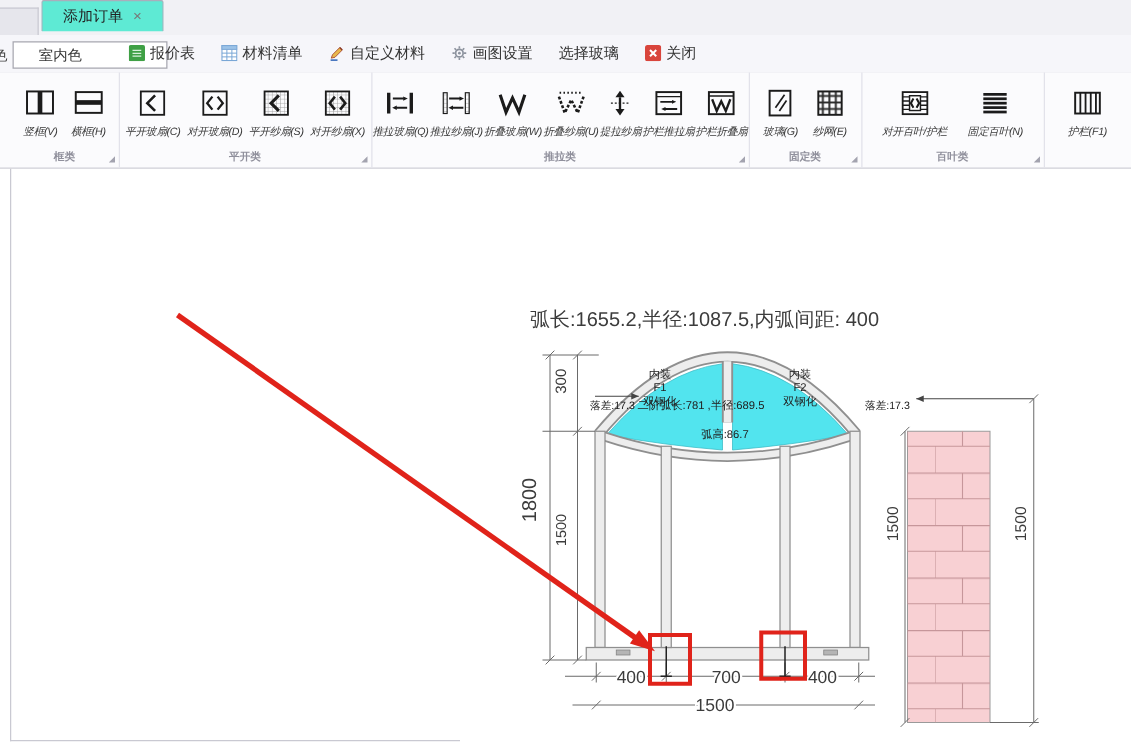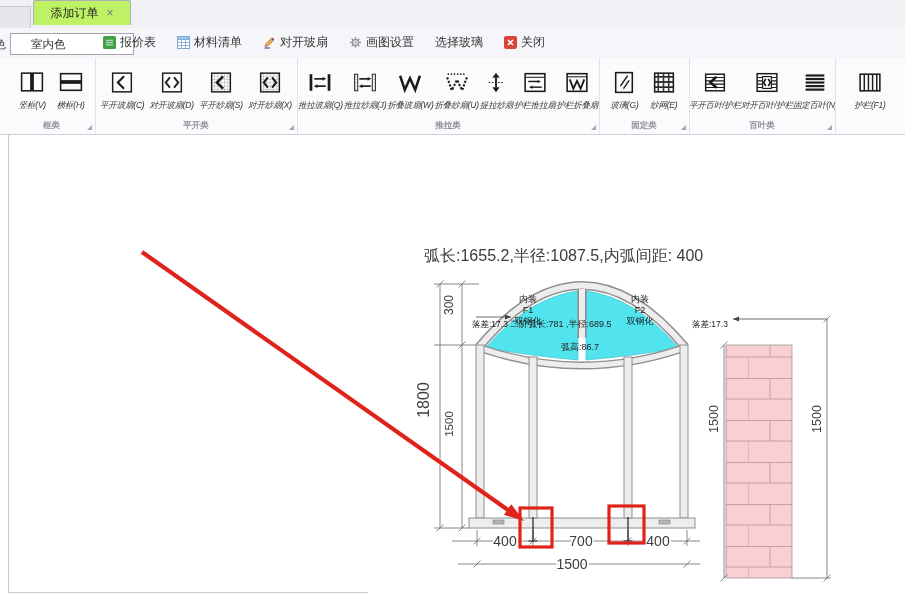--- a/index.html
+++ b/index.html
@@ -2,21 +2,21 @@
 <html><head>
 <meta charset="utf-8">
 <style>
   html,body{margin:0;padding:0;}
   body{width:905px;height:604px;position:relative;overflow:hidden;background:#fff;
        font-family:"Liberation Sans","DejaVu Sans",sans-serif;color:#333;}
   .abs{position:absolute;}
   
   .tabbar{left:0;top:0;width:905px;height:28px;background:#f1f1f5;}
   .tab-ghost{left:0;top:6px;width:30px;height:22px;background:#e6e6ec;border:1px solid #c9c9d2;border-bottom:none;border-left:none;}
-  .tab-active{left:33px;top:0;width:96px;height:24px;background:#bef264;border:1px solid #a9aebb;border-bottom:none;
+  .tab-active{left:33px;top:0;width:96px;height:24px;background:#5eead4;border:1px solid #a9aebb;border-bottom:none;
               border-radius:2px 2px 0 0;display:flex;align-items:center;justify-content:center;gap:8px;font-size:12px;color:#222;}
   .tab-close{color:#777;font-size:12px;line-height:1;cursor:default;}
   
   .toolbar{left:0;top:28px;width:905px;height:30px;background:#f6f6fa;border-bottom:1px solid #d9d9e2;}
   .color-label{left:-6px;top:8px;font-size:12px;color:#444;}
   .color-select{left:10px;top:5px;width:82px;height:20px;background:#fff;border:1px solid #a5a5af;
                 display:flex;align-items:center;justify-content:space-between;padding:0 20px;font-size:11.5px;color:#333;}
   .color-select .arr{font-size:7px;color:#555;}
   .tb-buttons{left:100px;top:0;height:29px;display:flex;align-items:center;gap:15px;}
   .tb-btn{display:flex;align-items:center;gap:4px;font-size:12px;color:#333;padding:2px 3px;}
@@ -79,21 +79,21 @@
           <path d="M0.5 6.5H12.5M0.5 9.5H12.5M4.5 3.5V12.5M8.5 3.5V12.5" stroke="#7aa7d6" stroke-width="0.8"></path>
         </svg>
       <span>材料清单</span>
     </div>
     <div class="tb-btn">
       <svg width="13" height="13" viewBox="0 0 13 13">
           <path d="M1.5 12H7" stroke="#4a78c0" stroke-width="1.4"></path>
           <path d="M2 10.5 L3 7.8 L8.8 2 L10.8 4 L5 9.8 Z" fill="#e8b84b" stroke="#b0573a" stroke-width="0.8"></path>
           <path d="M8.8 2 L10.8 4" stroke="#8c3a2a" stroke-width="1.2"></path>
         </svg>
-      <span>对开玻扇</span>
+      <span>自定义材料</span>
     </div>
     <div class="tb-btn">
       <svg width="13" height="13" viewBox="0 0 13 13">
           <circle cx="6.5" cy="6.5" r="3" fill="none" stroke="#8d939e" stroke-width="1.4"></circle>
           <circle cx="6.5" cy="6.5" r="1.1" fill="#8d939e"></circle>
           <path d="M6.5 1V2.8M6.5 10.2V12M1 6.5H2.8M10.2 6.5H12M2.6 2.6L3.9 3.9M9.1 9.1L10.4 10.4M9.1 3.9L10.4 2.6M2.6 10.4L3.9 9.1" stroke="#8d939e" stroke-width="1.3"></path>
         </svg>
       <span>画图设置</span>
     </div>
     <div class="tb-btn">
@@ -283,30 +283,20 @@
           </span>
         <span class="rtext">纱网(E)</span>
       </div>
     </div>
     <div class="rlabel">固定类</div>
     <span class="launcher"></span>
   </div>
 
   <div class="rgroup" style="left:689px;width:146px">
     <div class="ritems">
-      <div class="ritem">
-        <span class="ricon">
-            <svg width="28" height="27" viewBox="0 0 26 26" fill="none" stroke="#1b1b1b">
-              <rect x="4" y="5" width="18" height="16" stroke-width="1.4"></rect>
-              <path d="M4 8.2H22M4 11.4H22M4 14.6H22M4 17.8H22" stroke-width="1.1"></path>
-              <path d="M14.5 7.5L8.5 12.8L14.5 18" stroke-width="2.4"></path>
-            </svg>
-          </span>
-        <span class="rtext">平开百叶/护栏</span>
-      </div>
       <div class="ritem">
         <span class="ricon">
             <svg width="28" height="27" viewBox="0 0 26 26" fill="none" stroke="#1b1b1b">
               <rect x="3.5" y="4.5" width="19" height="17" stroke-width="1.4"></rect>
               <path d="M3.5 8.2H22.5M3.5 11.4H22.5M3.5 14.6H22.5M3.5 17.8H22.5" stroke-width="1.1"></path>
               <rect x="8.8" y="7.3" width="8.4" height="11.4" fill="#fff" stroke-width="1.1"></rect>
               <path d="M11.8 9.5L9.8 13L11.8 16.5M14.2 9.5L16.2 13L14.2 16.5" stroke-width="1.6"></path>
             </svg>
           </span>
         <span class="rtext">对开百叶/护栏</span>

